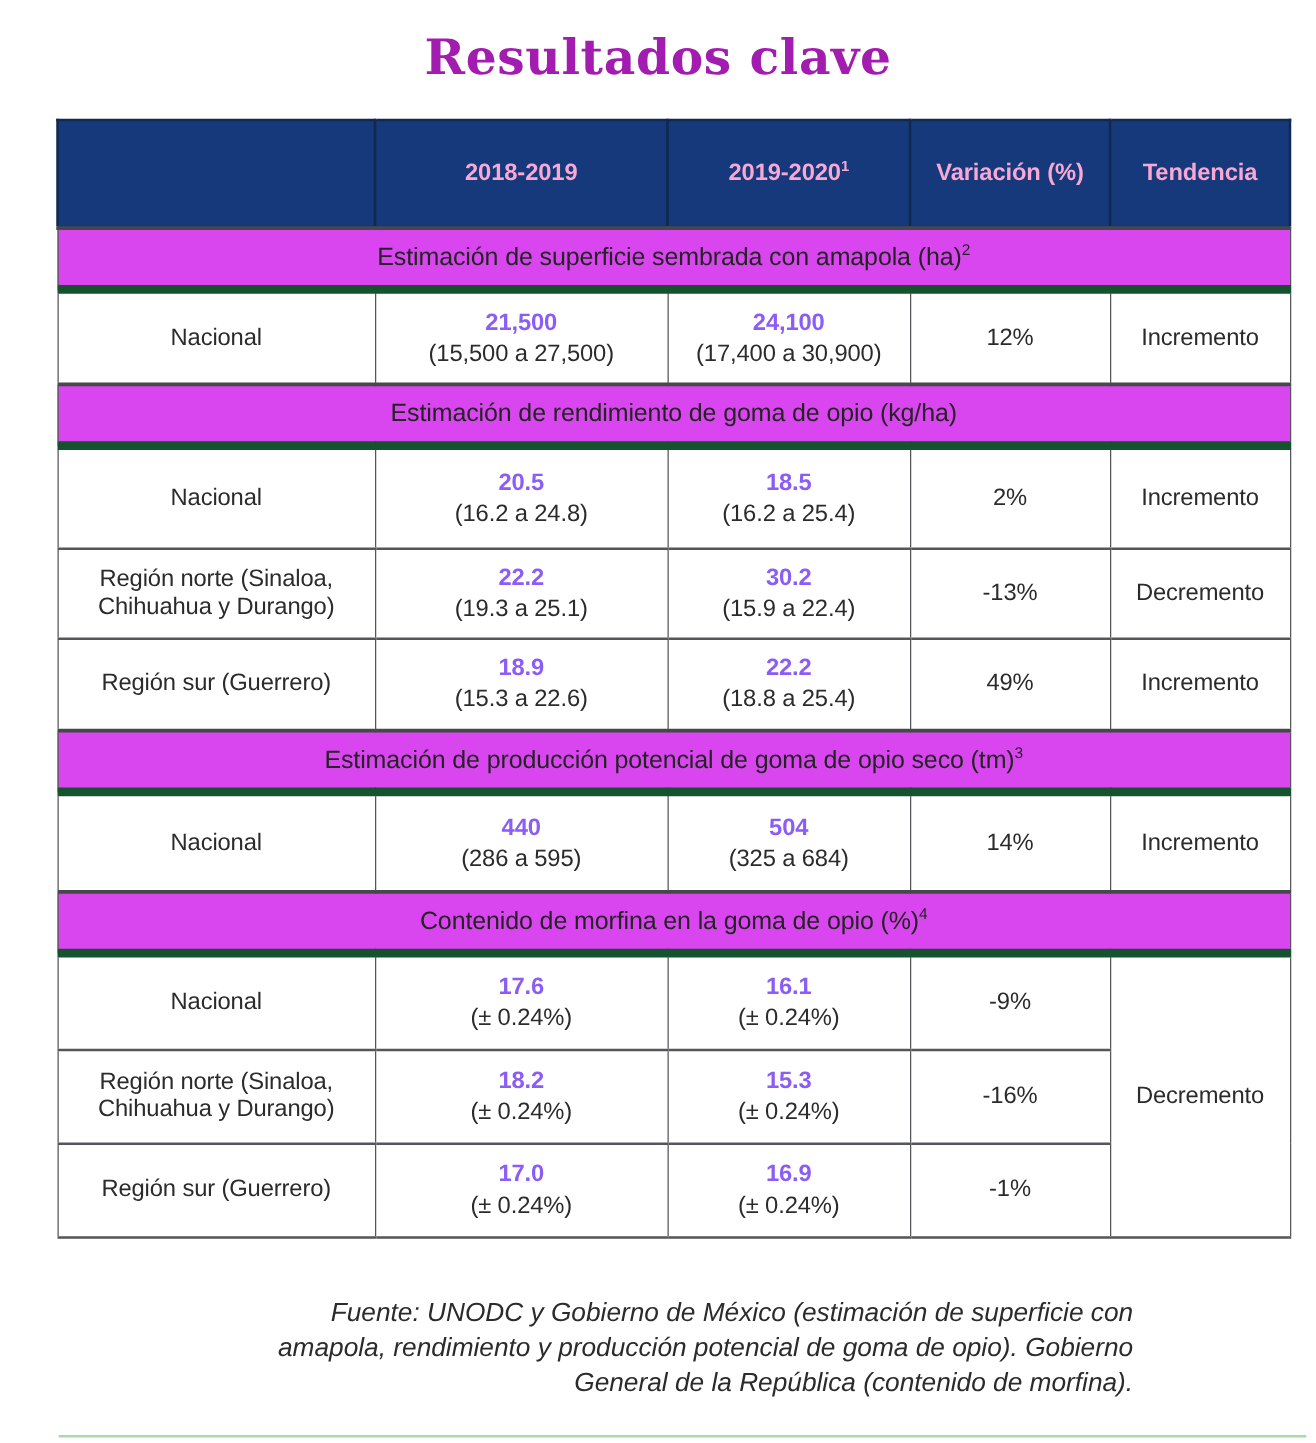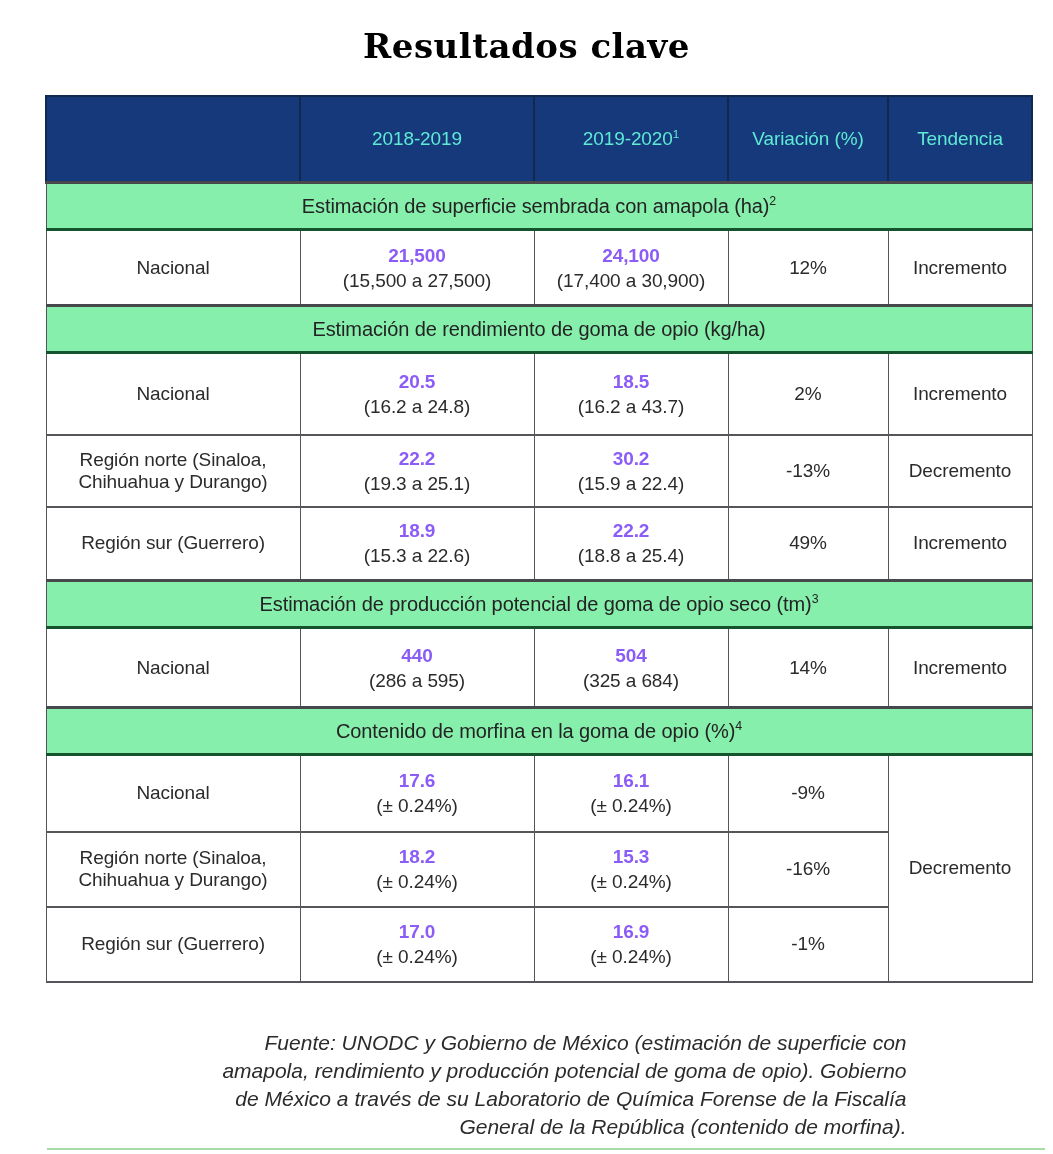--- a/index.html
+++ b/index.html
@@ -10,59 +10,59 @@
     font-family:"Liberation Sans","DejaVu Sans",sans-serif;
     color:#2b2b2b;
     overflow:hidden;
   }
   .title{
     margin:0;
     padding-top:24px;
     text-align:center;
     font-family:"DejaVu Serif","Liberation Serif",serif;
     font-weight:bold;
-    font-size:34px;
+    font-size:39px;
     line-height:44px;
-    color:#000000;
+    color:#a21caf;
     letter-spacing:0.5px;
   }
   .results-table{
     border-collapse:collapse;
     table-layout:fixed;
     width:986px;
     margin:27px 0 0 45px;
   }
   .results-table th,.results-table td{
     padding:2px 8px;
     text-align:center;
     vertical-align:middle;
     font-size:19px;
     letter-spacing:-0.1px;
   }
   thead th{
     background:#15397b;
-    color:#5eead4;
-    font-weight:normal;
+    color:#f9a8d4;
+    font-weight:bold;
     font-size:19.5px;
     height:80px;
     border:2px solid #10294f;
   }
   tbody td{
     border:1.6px solid #55565a;
     border-top-width:2.2px;
     border-bottom-width:2.2px;
     background:#ffffff;
   }
   tr.band td{
-    background:#86efac;
+    background:#d946ef;
     height:40px;
     font-size:20px;
     color:#232323;
     border-top:3px solid #47484c;
-    border-bottom:3px solid #14532d;
+    border-bottom:7px solid #14532d;
   }
   tbody tr:last-child td{border-bottom-width:2.6px;}
   td.lbl{color:#2b2b2b;padding:2px 14px;}
   .val{font-weight:bold;color:#8b5cf6;line-height:25px;}
   .range{color:#2b2b2b;line-height:25px;}
   .variation,.trend{color:#2b2b2b;}
   sup{font-size:0.62em;line-height:0;}
   .source{
     margin:46px auto 0 auto;
     width:760px;
@@ -128,21 +128,21 @@
         <td colspan="5"><span>Estimación de rendimiento de goma de opio (kg/ha)</span><sup></sup></td>
       </tr>
       <tr style="height:82px">
         <td class="lbl">Nacional</td>
         <td>
           <div class="val">20.5</div>
           <div class="range">(16.2 a 24.8)</div>
         </td>
         <td>
           <div class="val">18.5</div>
-          <div class="range">(16.2 a 43.7)</div>
+          <div class="range">(16.2 a 25.4)</div>
         </td>
         <td class="variation">2%</td>
         <td class="trend">Incremento</td>
       </tr>
       <tr style="height:72px">
         <td class="lbl">Región norte (Sinaloa, Chihuahua y Durango)</td>
         <td>
           <div class="val">22.2</div>
           <div class="range">(19.3 a 25.1)</div>
         </td>
@@ -224,19 +224,18 @@
         </td>
         <td class="variation">-1%</td>
       </tr>
 
     </tbody>
   </table>
 
   <div class="source">
     <div>Fuente: UNODC y Gobierno de México (estimación de superficie con</div>
     <div>amapola, rendimiento y producción potencial de goma de opio). Gobierno</div>
-    <div>de México a través de su Laboratorio de Química Forense de la Fiscalía</div>
     <div>General de la República (contenido de morfina).</div>
   </div>
 
   <div class="green-rule"></div>
 
 </div>
 
 </body></html>

